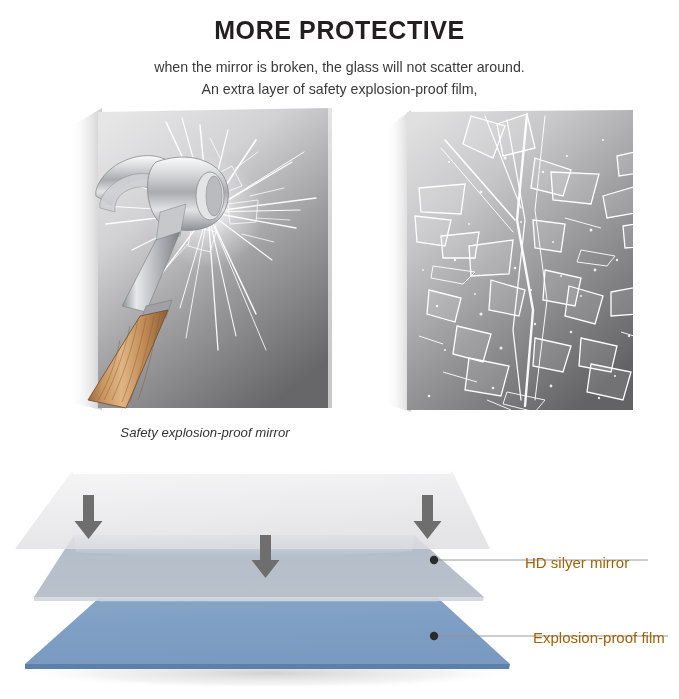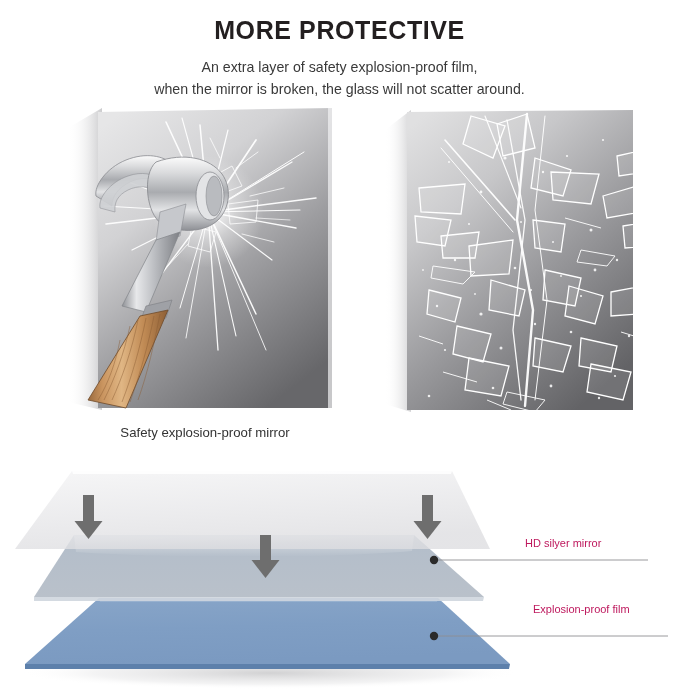--- a/index.html
+++ b/index.html
@@ -65,50 +65,51 @@
   .panel-svg { display: block; }
 
   .panel-caption {
     position: absolute;
     top: 325px;
     font-size: 13.2px;
     color: #333333;
     text-align: center;
     white-space: nowrap;
   }
-  #caption-left  { left: 60px;  width: 290px; }
+  #caption-left  { left: 60px;  width: 290px; font-style: italic; }
   #caption-right { left: 385px; width: 270px; }
 
   
   #layers {
     position: absolute;
     left: 0;
     top: 455px;
     width: 679px;
     height: 244px;
   }
   #layers-svg { display: block; }
 
   .layer-label {
     position: absolute;
-    font-size: 11px;
-    color: #be185d;
+    font-size: 15px;
+    color: #a16207;
     white-space: nowrap;
+    margin-top: 17px;
   }
   #label-mirror { left: 525px; top: 82px; }
-  #label-film   { left: 533px; top: 148px; }
+  #label-film   { left: 533px; top: 157px; }
 </style>
 </head>
 <body>
 
 <div id="header">
   <h1 id="title">MORE PROTECTIVE</h1>
   <div id="subtitle">
+    <span class="ln">when the mirror is broken, the glass will not scatter around.</span>
     <span class="ln">An extra layer of safety explosion-proof film,</span>
-    <span class="ln">when the mirror is broken, the glass will not scatter around.</span>
   </div>
 </div>
 
 <div id="panels">
 
   <div class="panel-wrap" id="panel-left-wrap">
     <svg class="panel-svg" width="290" height="320" viewBox="0 0 290 320">
       <defs>
         <linearGradient id="lpanel" x1="0.12" y1="0" x2="0.72" y2="1">
           <stop offset="0" stop-color="#e6e6e7"></stop>

